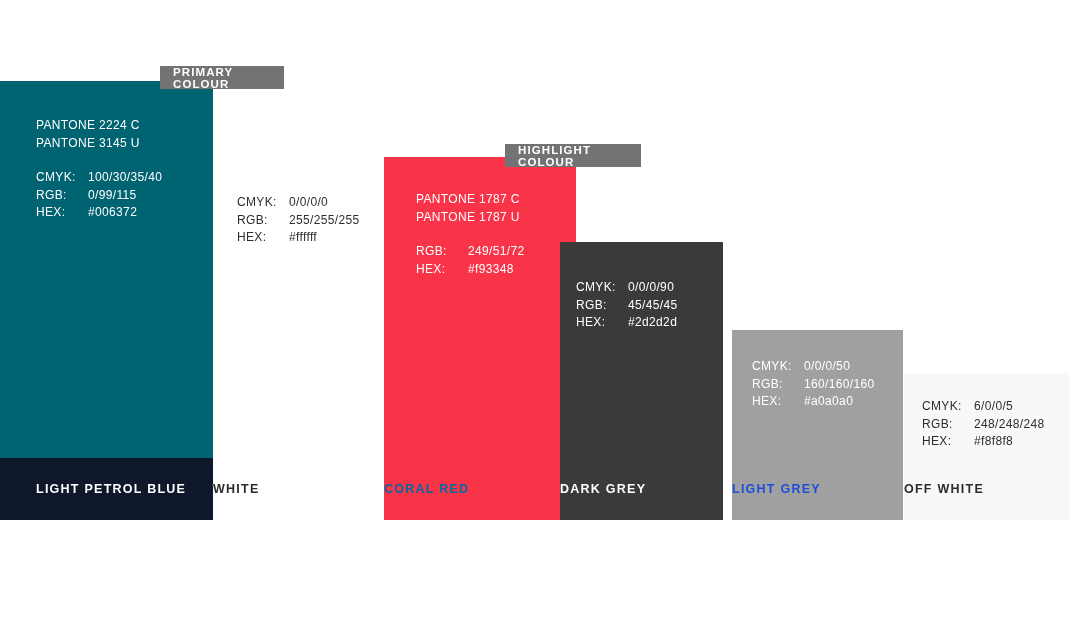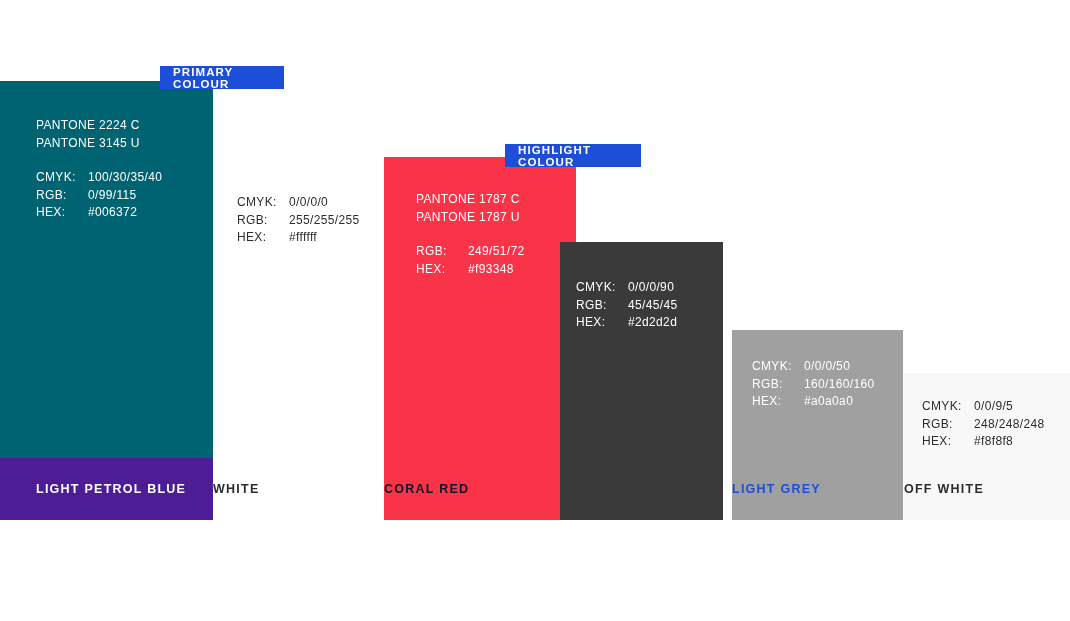--- a/index.html
+++ b/index.html
@@ -86,21 +86,21 @@
     position: absolute;
     left: 36px;
     font-size: 12.5px;
     font-weight: bold;
     letter-spacing: 1.25px;
   }
 
   
   .tag {
     position: absolute;
-    background: #1d4ed8;
+    background: #737373;
     color: #ffffff;
     font-size: 11.5px;
     font-weight: bold;
     letter-spacing: 1.1px;
     display: flex;
     align-items: center;
     justify-content: center;
     box-sizing: border-box;
     padding: 0 13px;
     z-index: 20;
@@ -128,21 +128,21 @@
         <span class="spec-val">0/99/115</span>
       </div>
       <div class="spec-row">
         <span class="spec-key">HEX:</span>
         <span class="spec-val">#006372</span>
       </div>
     </div>
 
     <div class="inline-name" style="color:#3b82f6; top:347px;margin-top:32px;">PETROL BLUE</div>
 
-    <div class="name-strip" style="background:#4c1d95; color:#ffffff; height:62px; justify-content:flex-start; padding-left:36px;">
+    <div class="name-strip" style="background:#0f172a; color:#ffffff; height:62px; justify-content:flex-start; padding-left:36px;">
       <span>LIGHT PETROL BLUE</span>
       <span class="tint-pct">75%</span>
     </div>
   </div>
 
   <div class="swatch" style="left:213px; top:155px; width:171px; height:365px;">
     <div class="swatch-body" style="background:#ffffff;"></div>
 
     <div class="specs" style="color:#2d2d2d; left:24px; top:39px;">
       <div class="spec-row">
@@ -175,21 +175,21 @@
       <div class="spec-row">
         <span class="spec-key">RGB:</span>
         <span class="spec-val">249/51/72</span>
       </div>
       <div class="spec-row">
         <span class="spec-key">HEX:</span>
         <span class="spec-val">#f93348</span>
       </div>
     </div>
 
-    <div class="name-strip" style="color:#0f172a; height:62px;">
+    <div class="name-strip" style="color:#0369a1; height:62px;">
       <span>CORAL RED</span>
     </div>
   </div>
 
   <div class="swatch" style="left:560px; top:242px; width:163px; height:278px;">
     <div class="swatch-body" style="background:#3a3a3a;"></div>
 
     <div class="specs" style="color:#ffffff; left:16px; top:37px;">
       <div class="spec-row">
         <span class="spec-key">CMYK:</span>
@@ -198,20 +198,23 @@
       <div class="spec-row">
         <span class="spec-key">RGB:</span>
         <span class="spec-val">45/45/45</span>
       </div>
       <div class="spec-row">
         <span class="spec-key">HEX:</span>
         <span class="spec-val">#2d2d2d</span>
       </div>
     </div>
 
+    <div class="name-strip" style="color:#ffffff; height:62px;">
+      <span>DARK GREY</span>
+    </div>
   </div>
 
   <div class="swatch" style="left:732px; top:330px; width:171px; height:190px;">
     <div class="swatch-body" style="background:#a0a0a0;"></div>
 
     <div class="specs" style="color:#ffffff; left:20px; top:28px;">
       <div class="spec-row">
         <span class="spec-key">CMYK:</span>
         <span class="spec-val">0/0/0/50</span>
       </div>
@@ -229,21 +232,21 @@
       <span>LIGHT GREY</span>
     </div>
   </div>
 
   <div class="swatch" style="left:904px; top:373px; width:166px; height:147px;">
     <div class="swatch-body" style="background:#f8f8f8;"></div>
 
     <div class="specs" style="color:#2d2d2d; left:18px; top:25px;">
       <div class="spec-row">
         <span class="spec-key">CMYK:</span>
-        <span class="spec-val">0/0/9/5</span>
+        <span class="spec-val">6/0/0/5</span>
       </div>
       <div class="spec-row">
         <span class="spec-key">RGB:</span>
         <span class="spec-val">248/248/248</span>
       </div>
       <div class="spec-row">
         <span class="spec-key">HEX:</span>
         <span class="spec-val">#f8f8f8</span>
       </div>
     </div>

